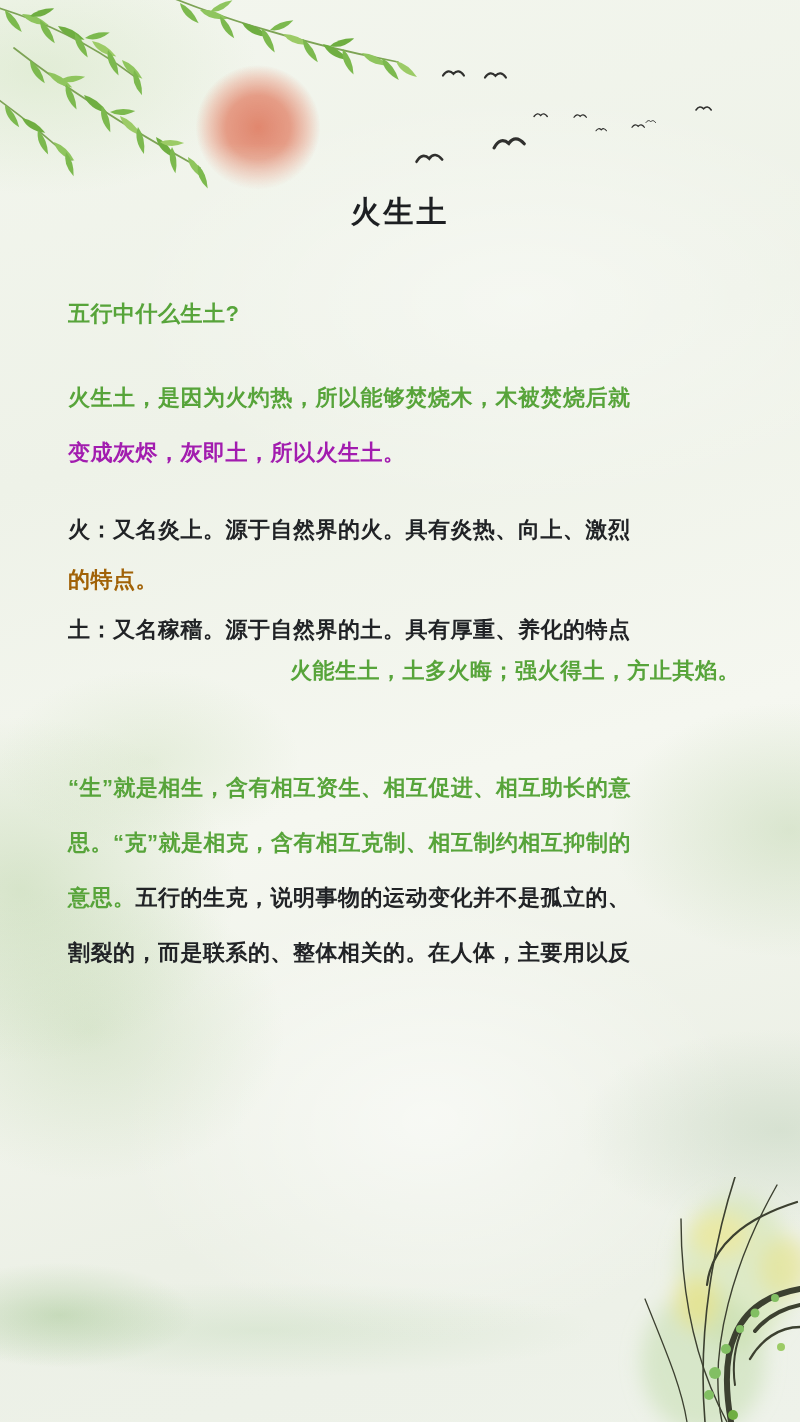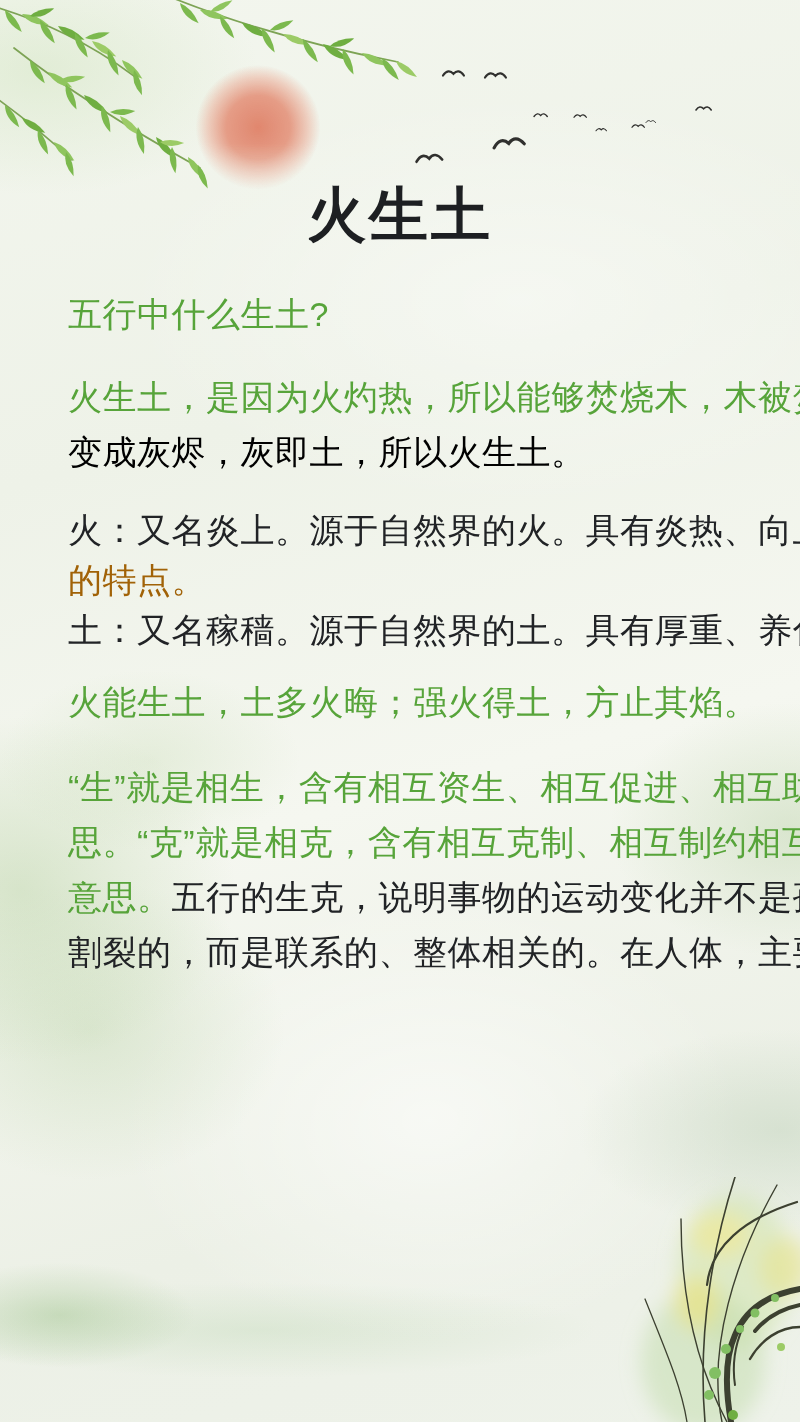--- a/index.html
+++ b/index.html
@@ -28,24 +28,24 @@
     background:radial-gradient(circle 76px at 50% 34%,
       rgba(223,128,103,.95) 0%, rgba(227,144,120,.88) 42%,
       rgba(235,176,156,.55) 66%, rgba(244,214,200,0) 82%);
     -webkit-mask-image:linear-gradient(to bottom,#000 42%,rgba(0,0,0,.35) 72%,transparent 100%);
             mask-image:linear-gradient(to bottom,#000 42%,rgba(0,0,0,.35) 72%,transparent 100%);
   }
   .willow{position:absolute;left:0;top:0;}
   .birds{position:absolute;left:408px;top:52px;}
   .corner{position:absolute;right:0;bottom:0;}
   .title{
-    position:absolute;left:0;top:176px;width:100%;text-align:center;
-    font-size:59px;font-weight:800;letter-spacing:3px;color:#1d1f22;
+    position:absolute;left:0;top:192px;width:100%;text-align:center;
+    font-size:30px;font-weight:800;letter-spacing:3px;color:#1d1f22;
   }
-  .section{position:absolute;left:68px;right:60px;font-size:34px;font-weight:400;letter-spacing:.5px;}
+  .section{position:absolute;left:68px;right:60px;font-size:22px;font-weight:700;letter-spacing:.5px;}
   .section .line{white-space:nowrap;}
 </style>
 </head>
 <body>
 
 <div class="canvas">
   <div class="bg"></div>
 
   <div class="sun"></div>
 
@@ -128,28 +128,28 @@
   </svg>
 
   <div class="title">火生土</div>
 
   <div>
       <div class="section" style="top: 294px; line-height: 40px;">
         <div class="line"><span style="color: rgb(87, 164, 58);">五行中什么生土?</span></div>
       </div>
       <div class="section" style="top: 370px; line-height: 55px;">
         <div class="line"><span style="color: rgb(87, 164, 58);">火生土，是因为火灼热，所以能够焚烧木，木被焚烧后就</span></div>
-        <div class="line"><span style="color: #000000;">变成灰烬，灰即土，所以火生土。</span></div>
+        <div class="line"><span style="color: #a21caf;">变成灰烬，灰即土，所以火生土。</span></div>
       </div>
       <div class="section" style="top: 505px; line-height: 50px;">
         <div class="line"><span style="color: rgb(33, 35, 38);">火：又名炎上。源于自然界的火。具有炎热、向上、激烈</span></div>
         <div class="line"><span style="color: #a16207;">的特点。</span></div>
         <div class="line"><span style="color: rgb(33, 35, 38);">土：又名稼穑。源于自然界的土。具有厚重、养化的特点</span></div>
       </div>
-      <div class="section" style="top: 682px; line-height: 40px;">
+      <div class="section" style="top: 651px; line-height: 40px; text-align: right;">
         <div class="line"><span style="color: rgb(87, 164, 58);">火能生土，土多火晦；强火得土，方止其焰。</span></div>
       </div>
       <div class="section" style="top: 760px; line-height: 55px;">
         <div class="line"><span style="color: rgb(87, 164, 58);">“生”就是相生，含有相互资生、相互促进、相互助长的意</span></div>
         <div class="line"><span style="color: rgb(87, 164, 58);">思。“克”就是相克，含有相互克制、相互制约相互抑制的</span></div>
         <div class="line"><span style="color: rgb(87, 164, 58); margin-top: 12px;">意思。</span><span style="color: rgb(33, 35, 38);">五行的生克，说明事物的运动变化并不是孤立的、</span></div>
         <div class="line"><span style="color: rgb(33, 35, 38);">割裂的，而是联系的、整体相关的。在人体，主要用以反</span></div>
       </div>
     </div>
 

